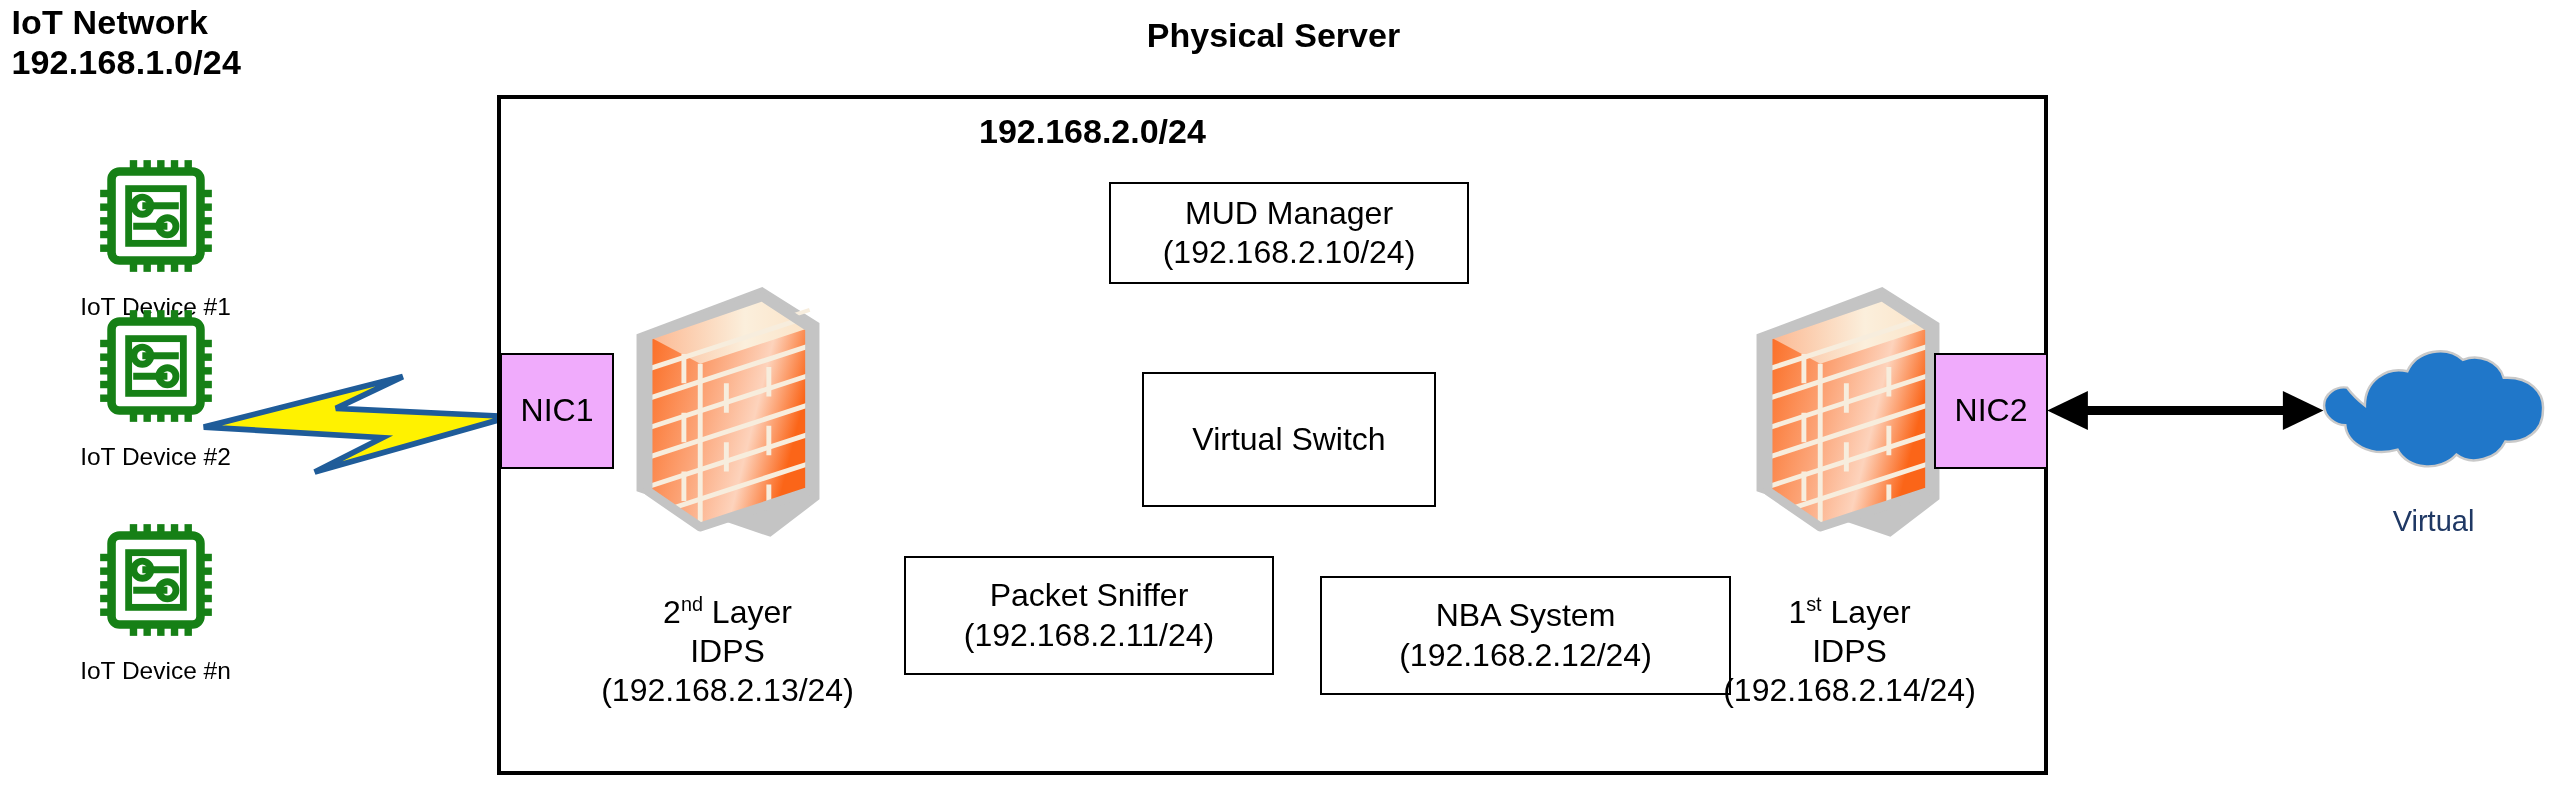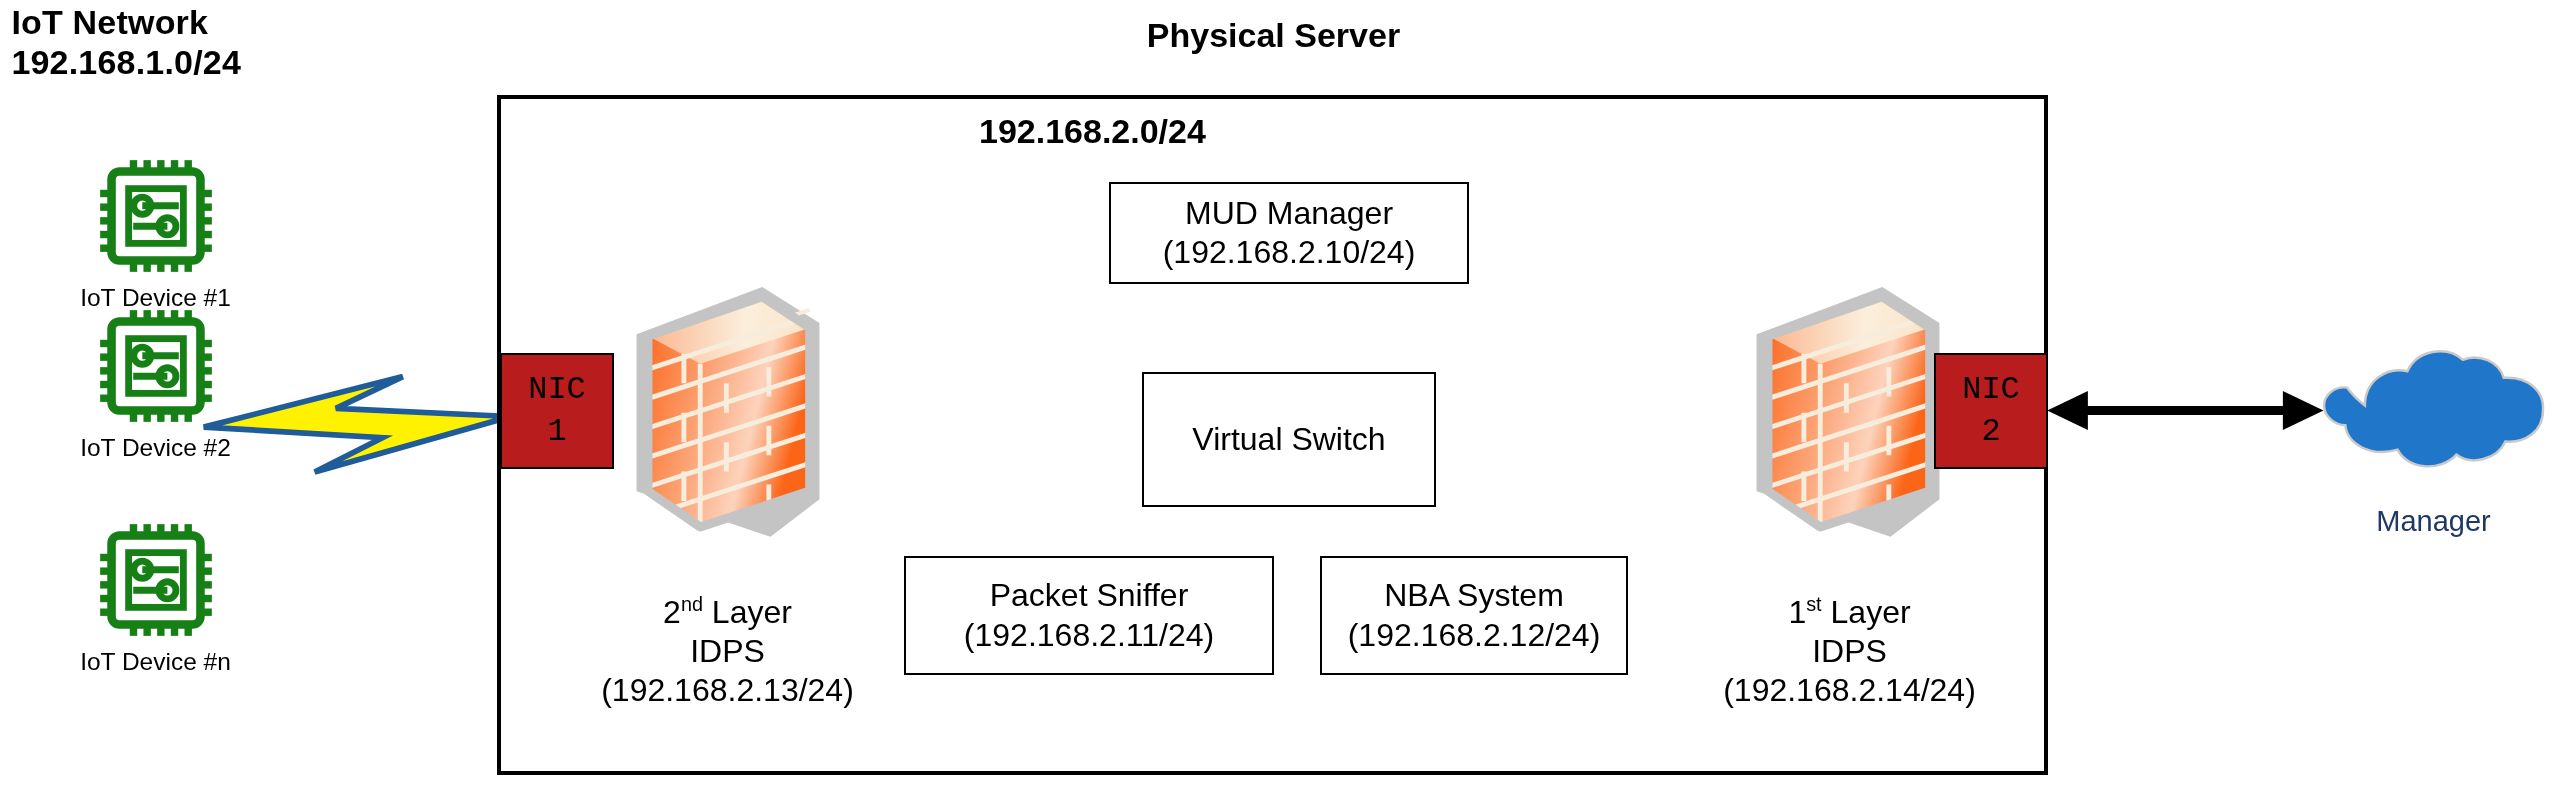--- a/index.html
+++ b/index.html
@@ -26,21 +26,21 @@
     font-weight: bold;
     font-size: 34px;
     letter-spacing: 0.2px;
   }
 
   
   .iot-group { width: 245px; }
   .iot-label {
     font-size: 24.5px;
     text-align: center;
-    margin-top: 11px;
+    margin-top: 20px;
   }
   .chip-wrap { display:flex; justify-content:center; }
 
   
   .server-box {
     border: 4.1px solid #000000;
     box-sizing: border-box;
     background: transparent;
   }
   .server-title {
@@ -63,30 +63,29 @@
     align-items: center;
     justify-content: center;
     flex-direction: column;
     font-size: 32px;
     line-height: 1.22;
     text-align: right;
   }
   .nic-box {
     border: 2.5px solid #000000;
     box-sizing: border-box;
-    background: #b91c1c;
+    background: #f0abfc;
     display: flex;
     align-items: center;
     justify-content: center;
-    flex-direction: column;
+    flex-direction: row;
     font-size: 32px;
     line-height: 1.3;
     text-align: center;
     z-index: 6;
-    font-family: Liberation Mono, monospace;
   }
 
   
   .fw-caption {
     font-size: 32px;
     text-align: center;
     line-height: 1.22;
     white-space: nowrap;
     margin-top: 36px;
   }
@@ -250,21 +249,21 @@
 
   <div class="abs node-box" style="left:1142px; top:372px; width:294px; height:135px;">
     <span>Virtual Switch</span>
   </div>
 
   <div class="abs node-box" style="left:904px; top:556px; width:370px; height:119px;">
     <span>Packet Sniffer</span>
     <span>(192.168.2.11/24)</span>
   </div>
 
-  <div class="abs node-box" style="left:1320px; top:556px; width:308px; height:119px;">
+  <div class="abs node-box" style="left:1320px; top:576px; width:411px; height:119px;">
     <span>NBA System</span>
     <span>(192.168.2.12/24)</span>
   </div>
 
   <div class="abs nic-box" style="left:500px; top:353px; width:114px; height:116px;">
     <span>NIC</span>
     <span>1</span>
   </div>
 
   <div class="abs" style="left:630px; top:285px;">
@@ -437,16 +436,16 @@
                  C 228 152 196 160 178 146
                  C 158 168 118 164 106 140
                  C 72 150 44 132 42 110
                  C 30 110 16 100 16 86
                  C 16 72 30 62 44 64
                  C 50 72 58 80 66 86 Z"></path>
       </g>
     </svg>
   </div>
 
-  <div class="abs inet-label" style="left:2311px; top:505px; width:245px;">Manager</div>
+  <div class="abs inet-label" style="left:2311px; top:505px; width:245px;">Virtual</div>
 
 </div>
 
 
 </body></html>

